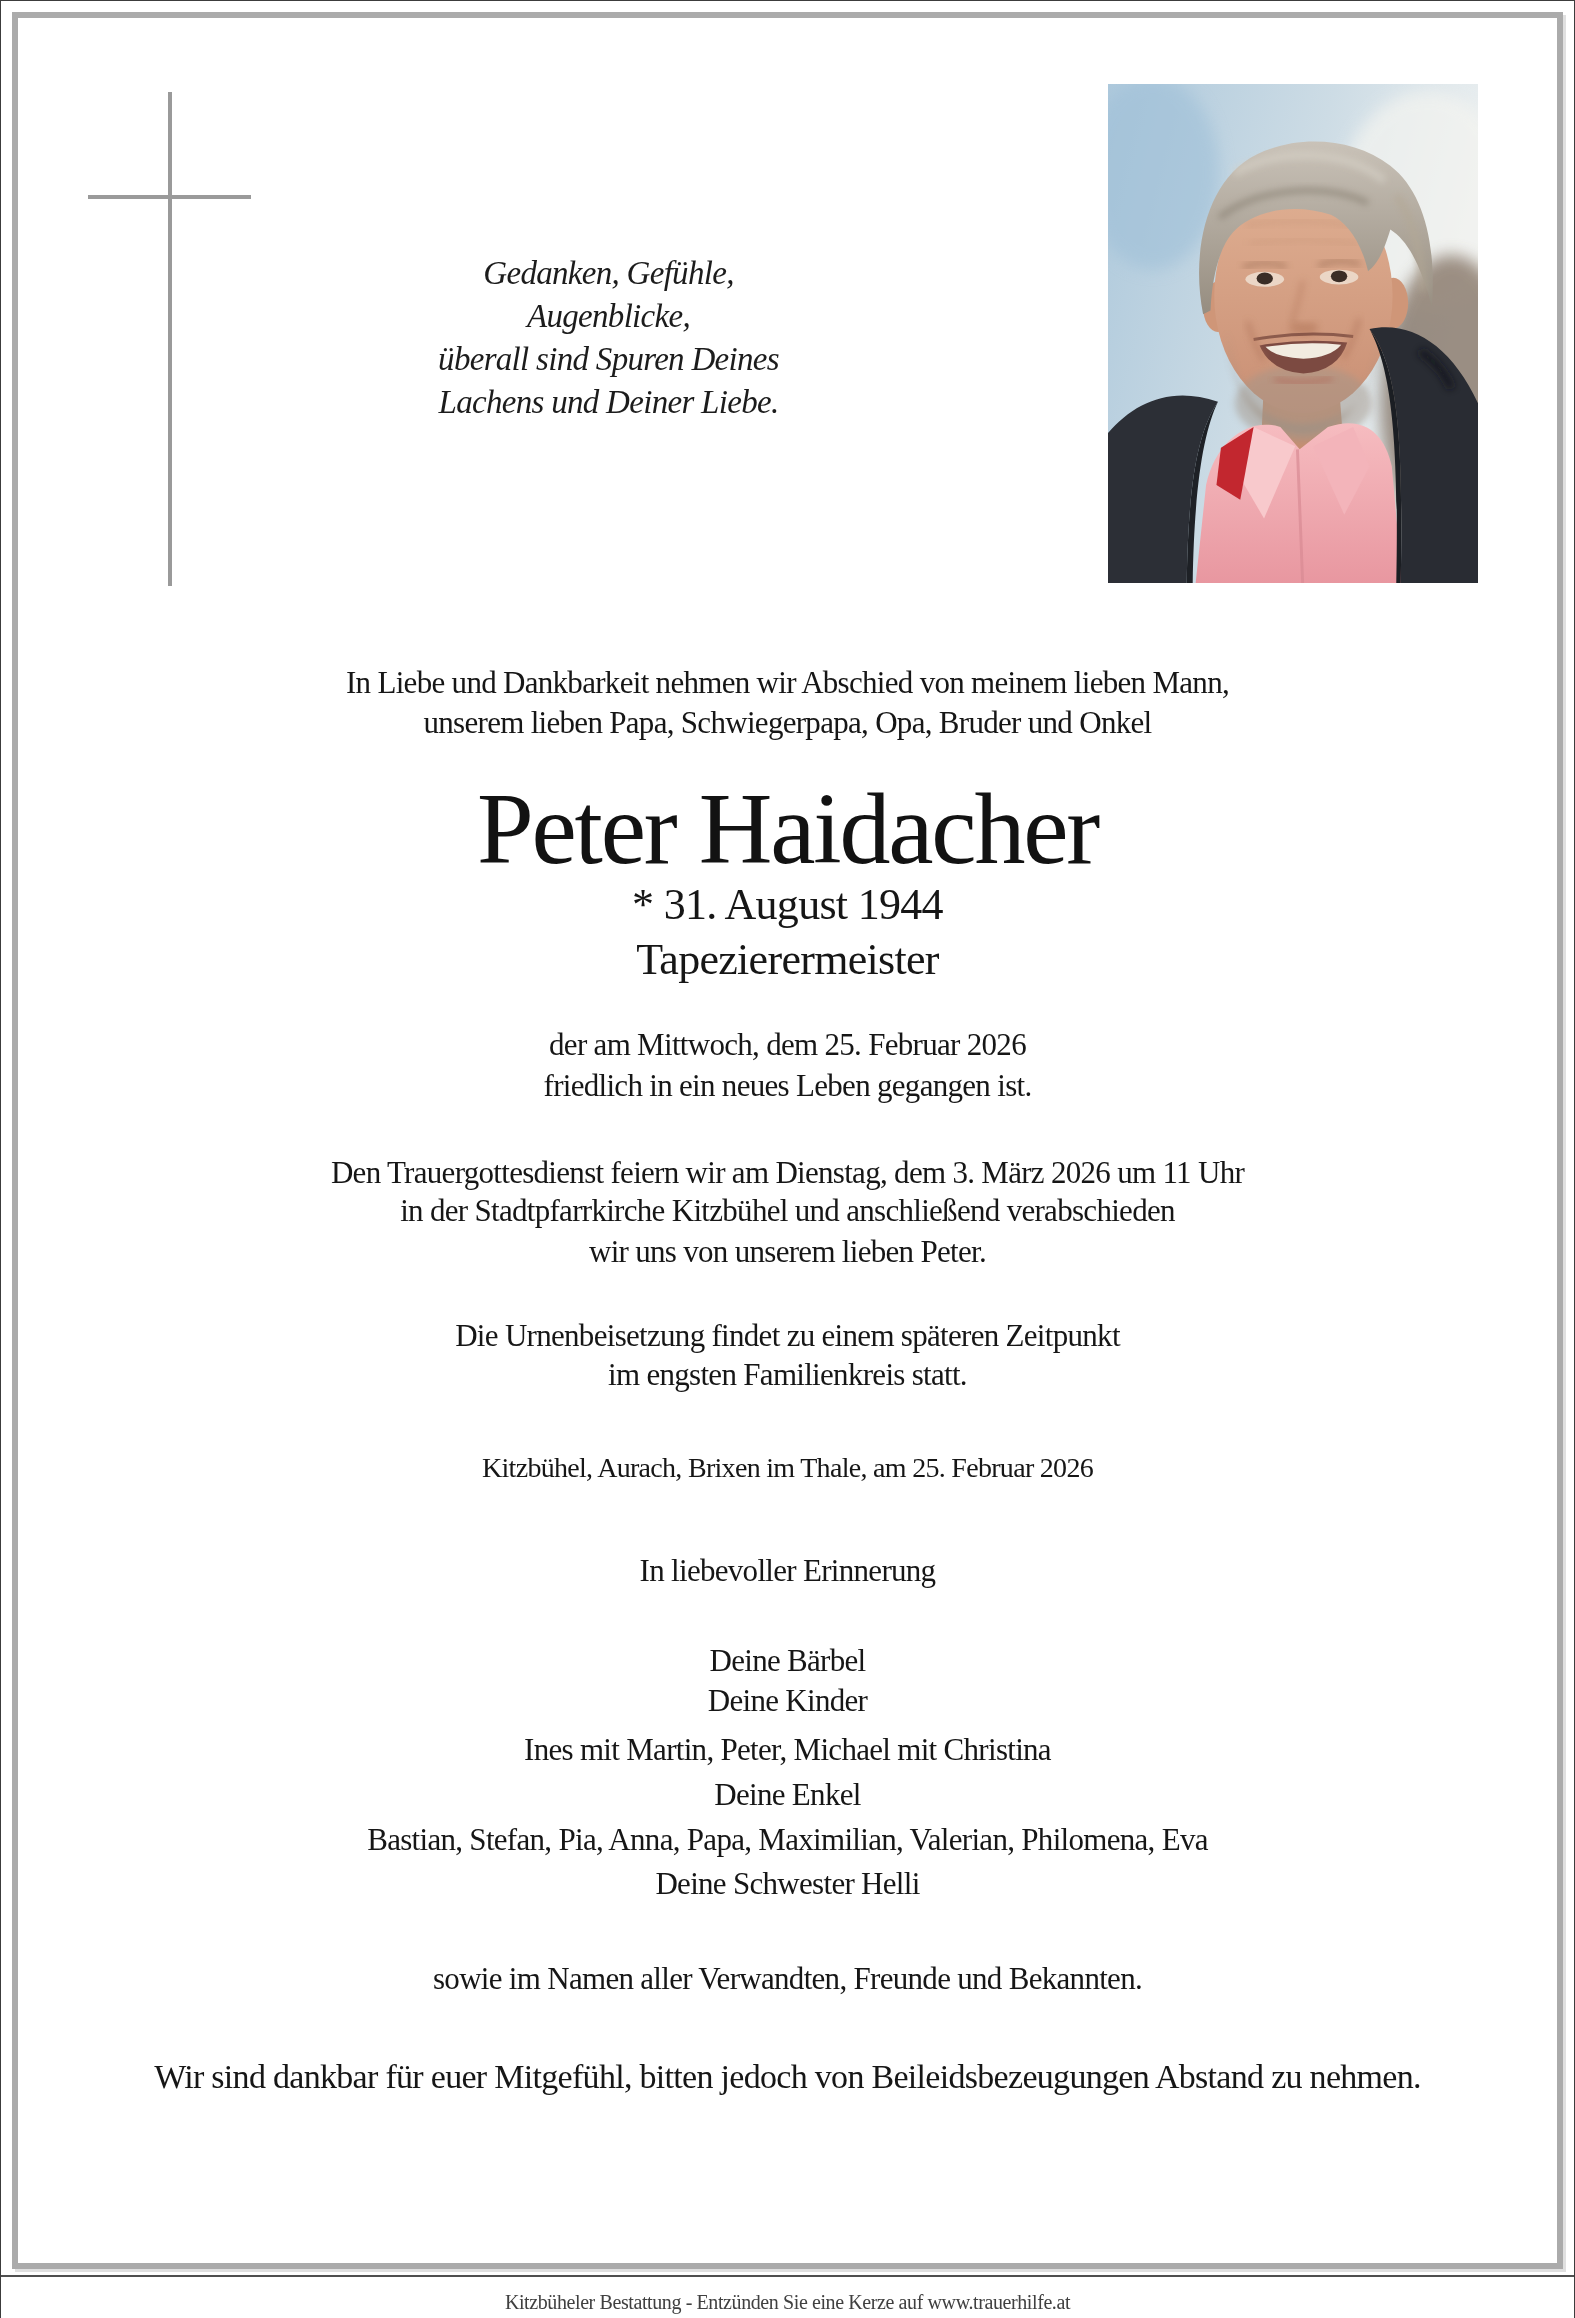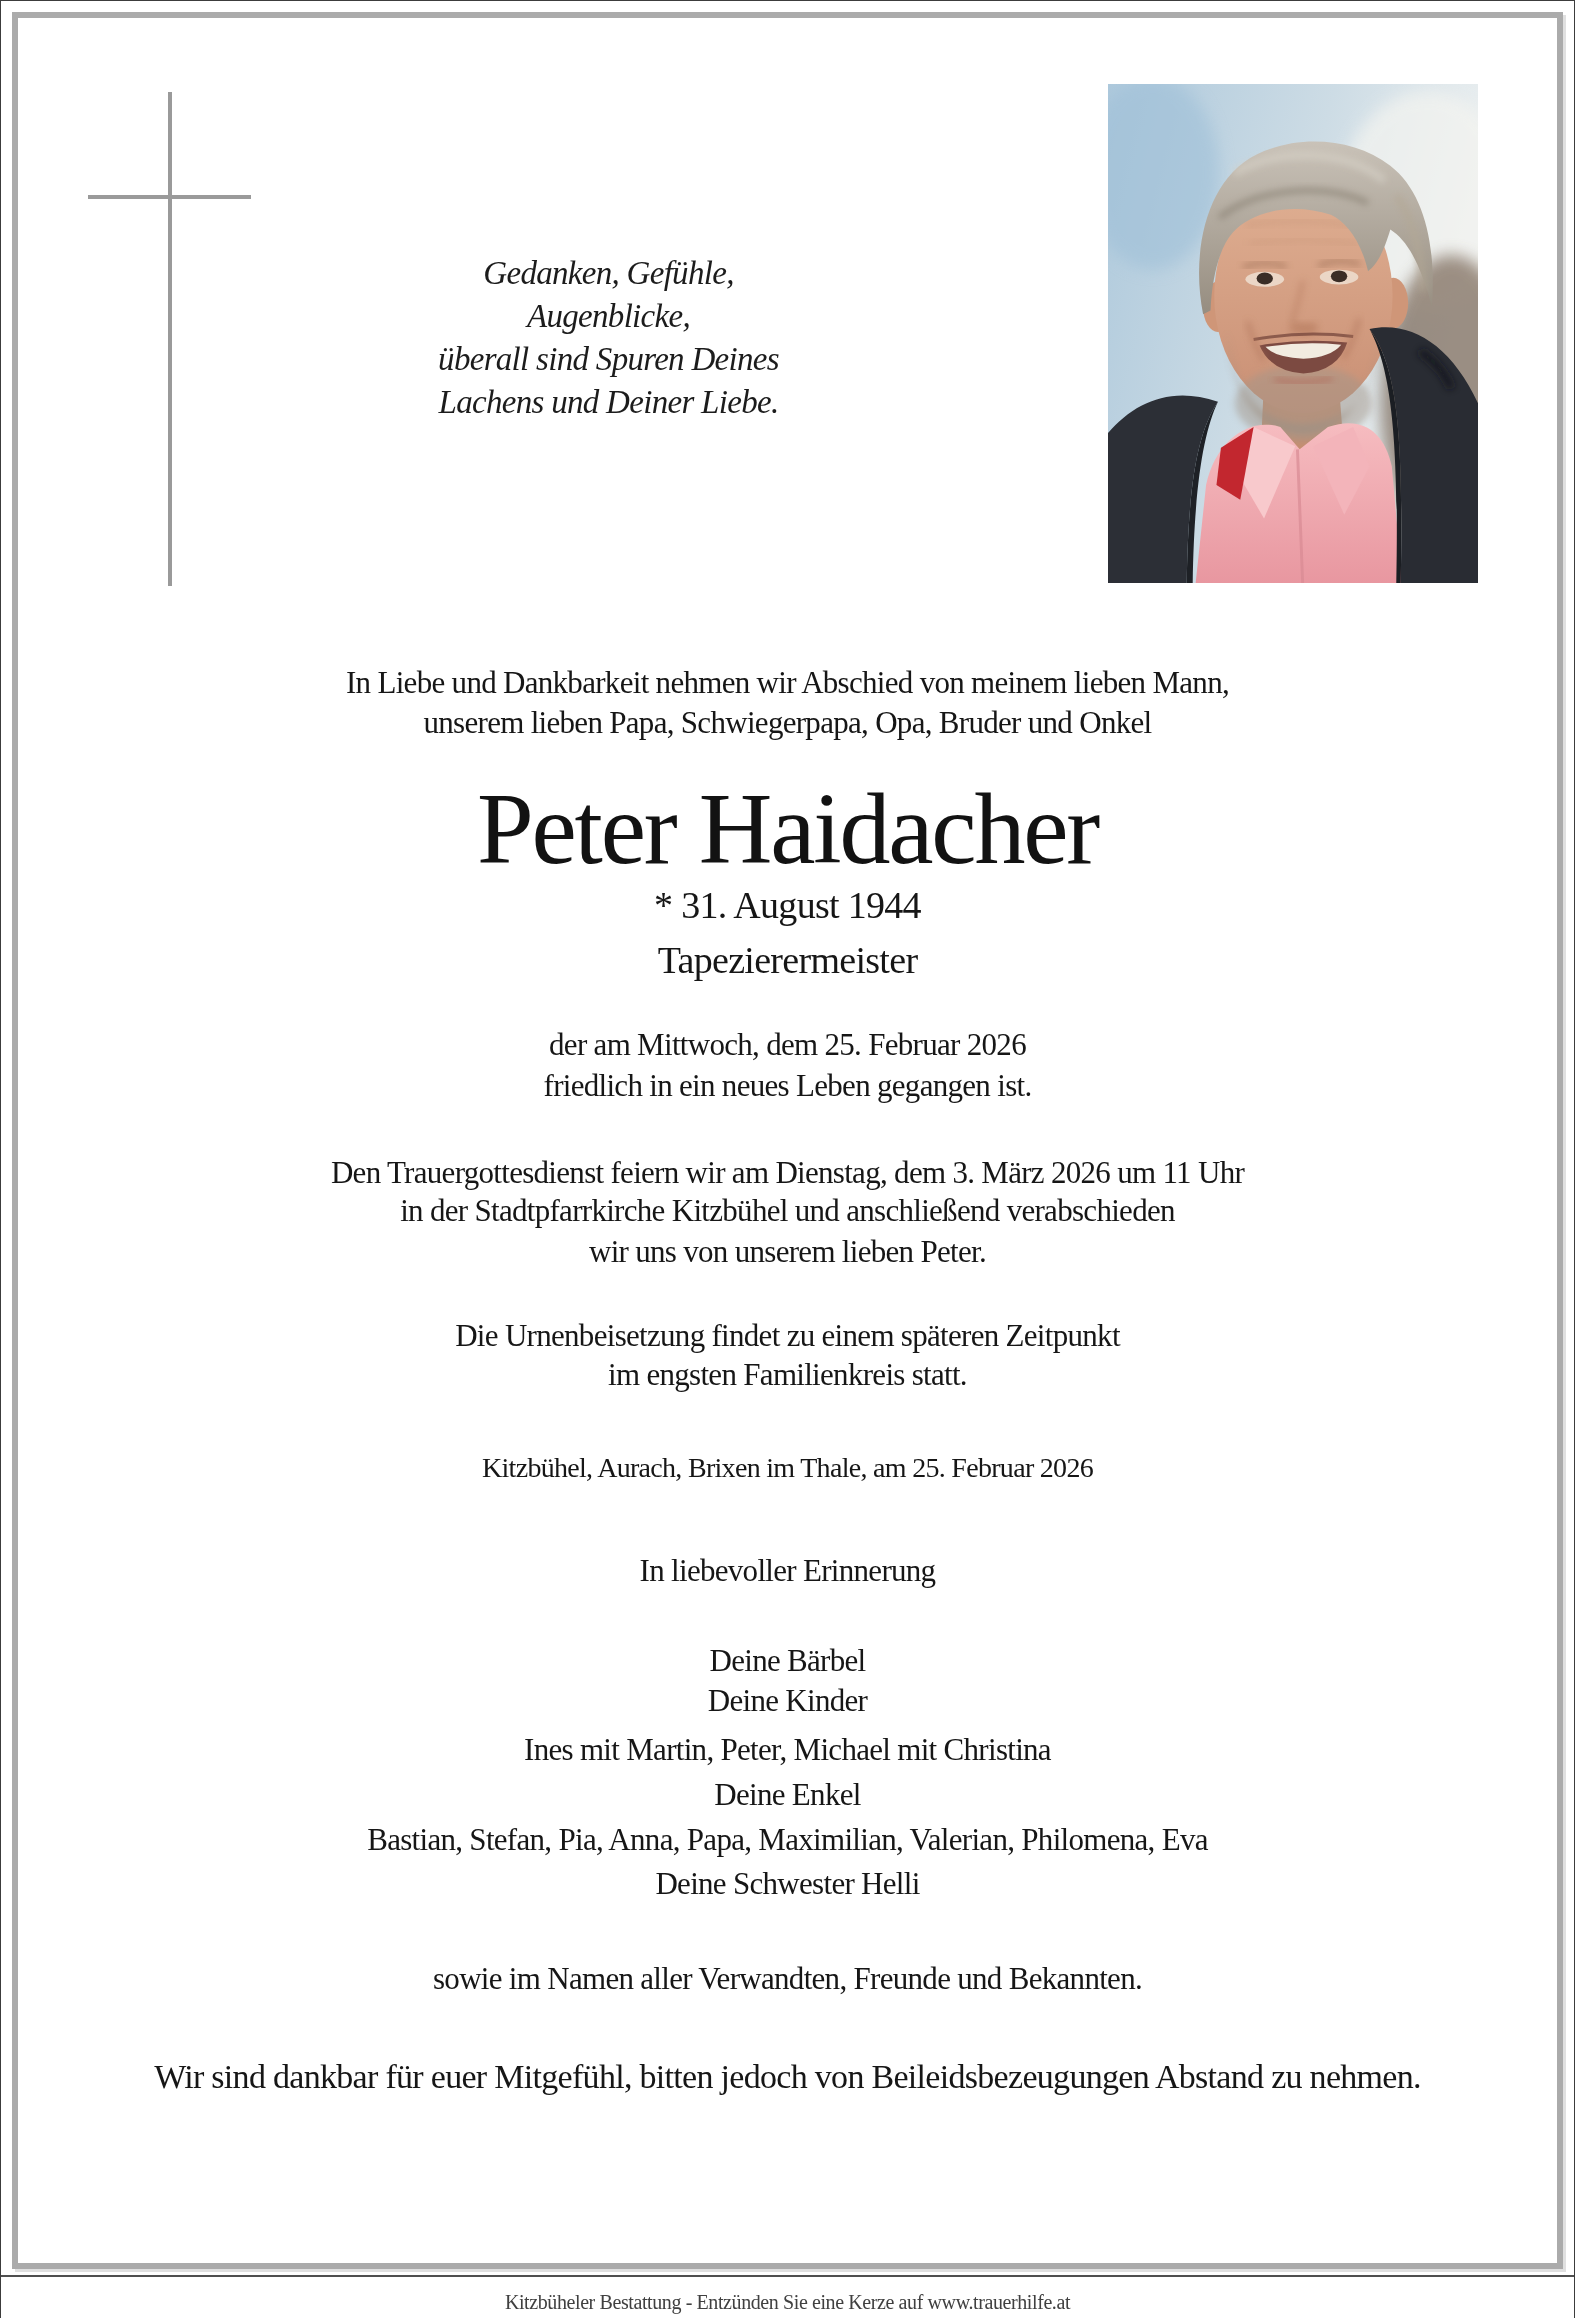--- a/index.html
+++ b/index.html
@@ -28,21 +28,21 @@
     position:absolute;left:355px;top:251px;width:505px;
     text-align:center;font-style:italic;
     font-size:33px;line-height:43px;letter-spacing:-0.7px;color:#1c1c1c;
   }
   .photo{position:absolute;left:1107px;top:83px;width:370px;height:499px;}
   .line{
     position:absolute;left:0;width:100%;
     text-align:center;letter-spacing:-0.7px;white-space:nowrap;
   }
   .fs-body{font-size:31px;line-height:37px;}
-  .fs-sub{font-size:38px;line-height:40px;}
+  .fs-sub{font-size:44px;line-height:40px;}
   .fs-small{font-size:34px;line-height:33px;}
   .fs-tiny{font-size:28px;line-height:33px;}
   .name{
     font-size:102px;line-height:111px;letter-spacing:-2.2px;
     font-weight:400;color:#121212;
   }
   .footer-divider{position:absolute;left:0;top:2274px;width:1575px;height:1.5px;background:#4f4f4f;}
   .footer-note{
     position:absolute;left:0;top:2290px;width:100%;
     text-align:center;font-size:20px;letter-spacing:-0.4px;color:#404040;

